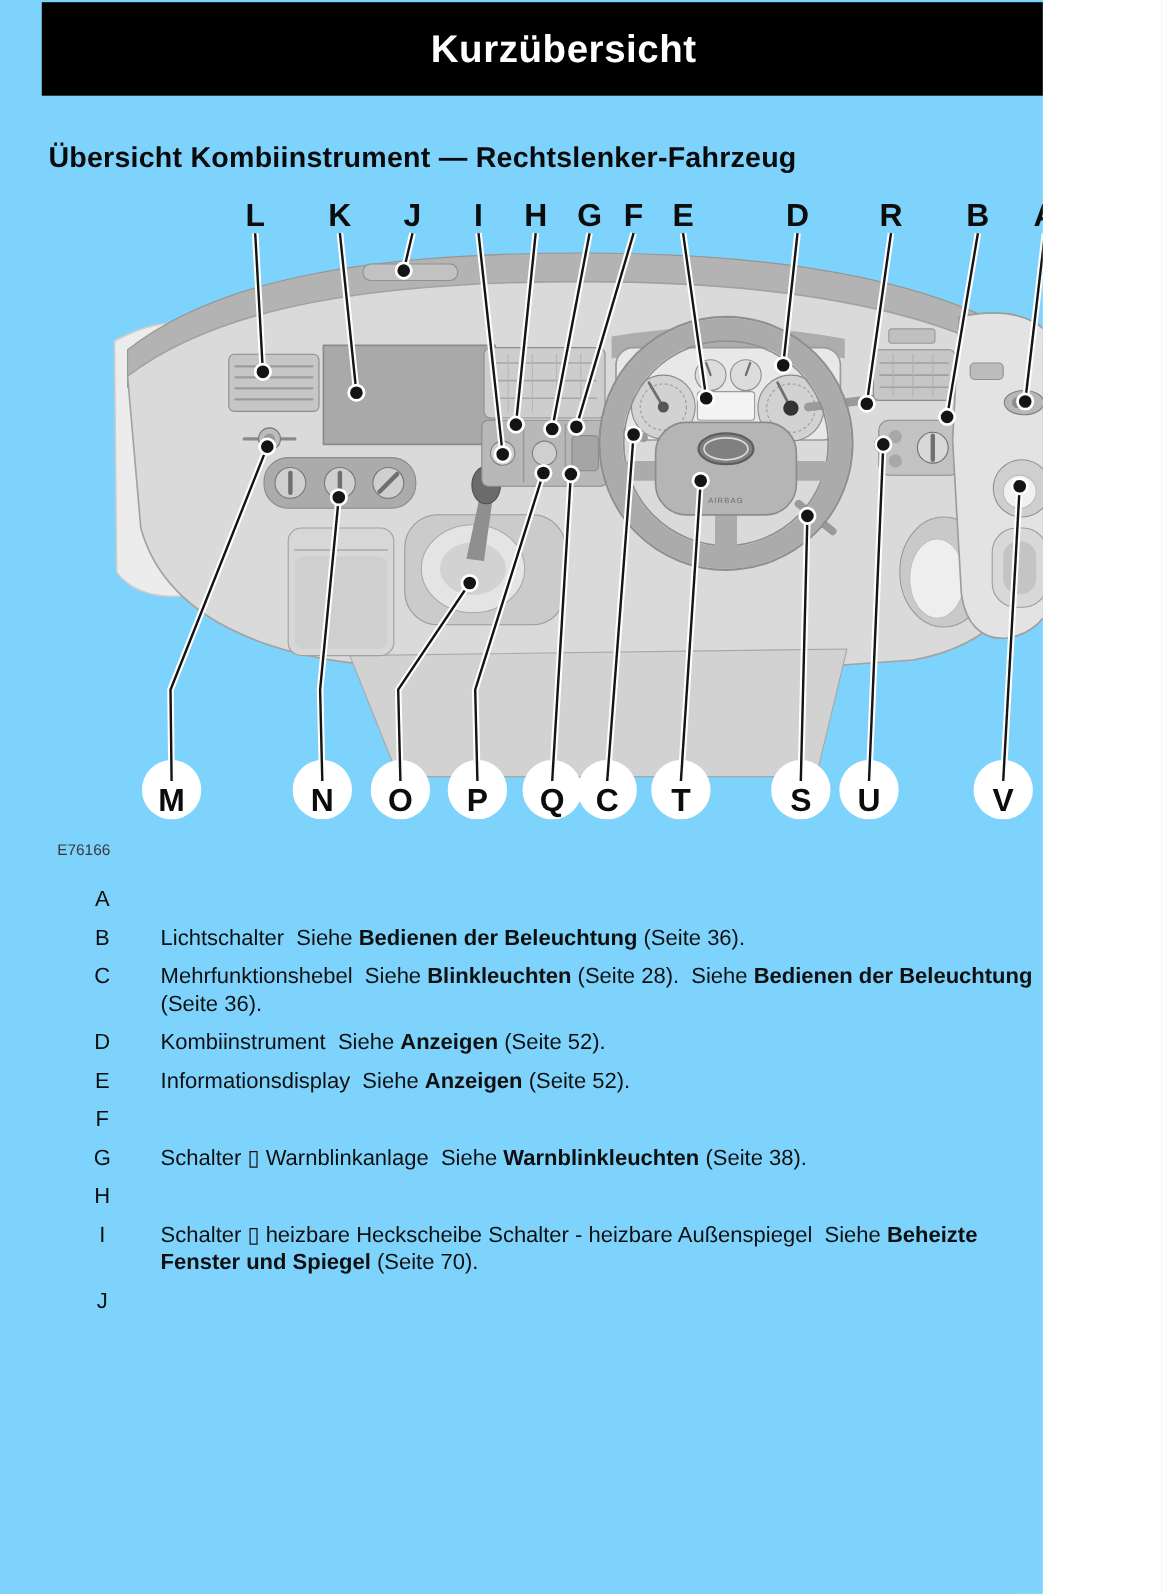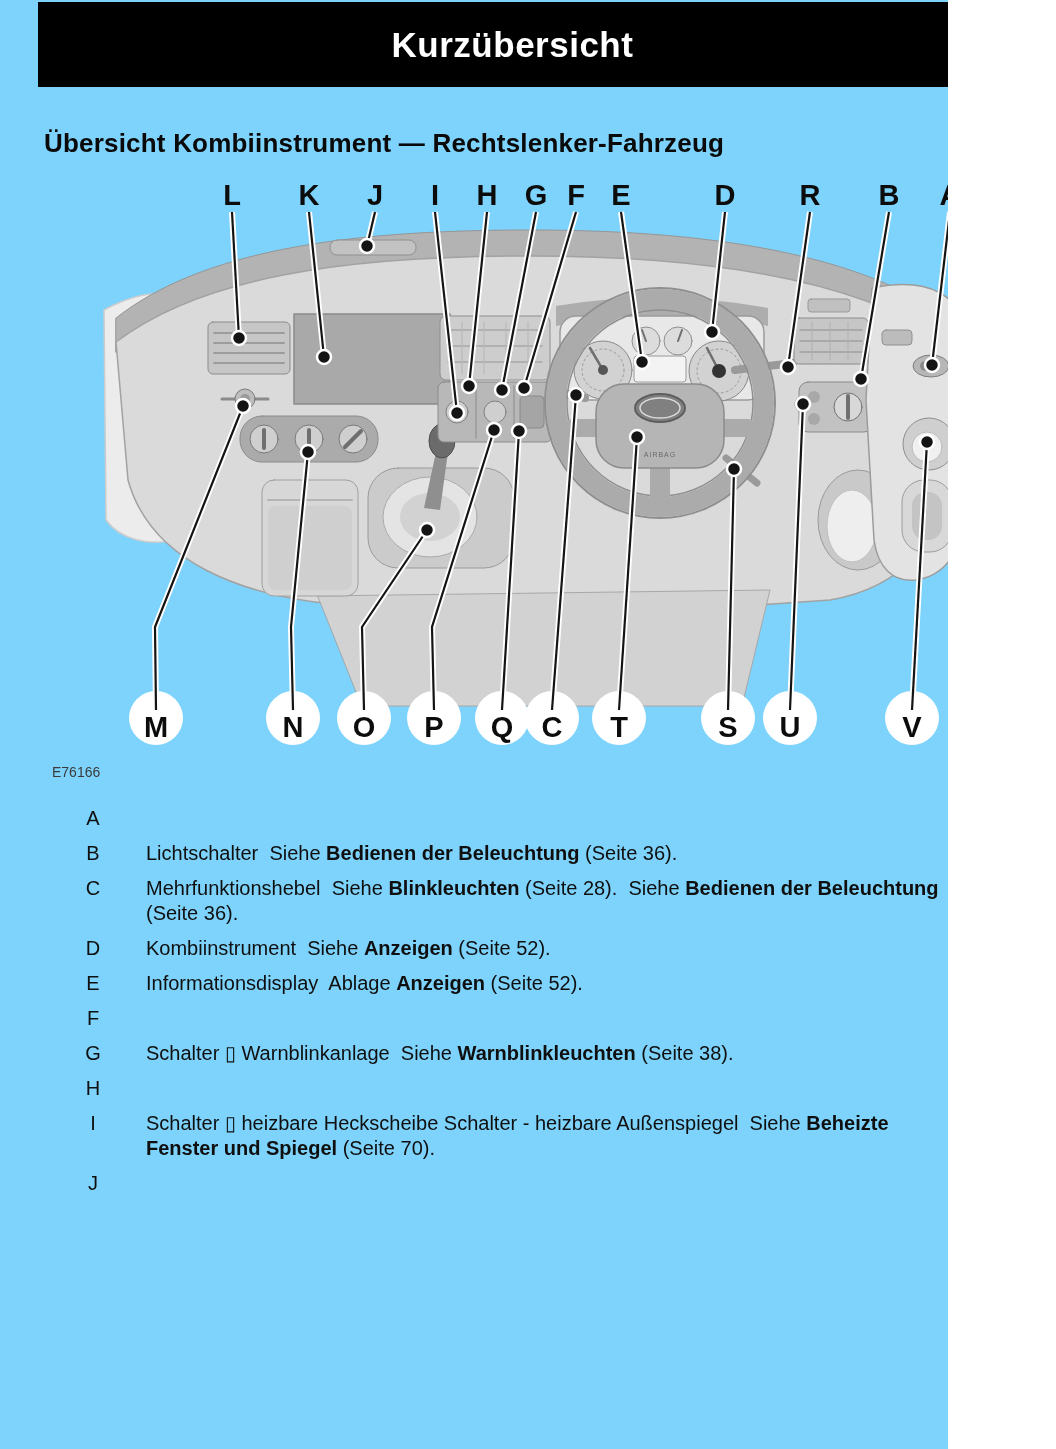--- a/index.html
+++ b/index.html
@@ -307,21 +307,21 @@
       <div class="legend-item">
         <div class="legend-letter">C</div>
         <div class="legend-text"><span>Mehrfunktionshebel  Siehe </span><b>Blinkleuchten</b><span> (Seite 28).  Siehe </span><b>Bedienen der Beleuchtung</b><span> (Seite 36).</span></div>
       </div>
       <div class="legend-item">
         <div class="legend-letter">D</div>
         <div class="legend-text"><span>Kombiinstrument  Siehe </span><b>Anzeigen</b><span> (Seite 52).</span></div>
       </div>
       <div class="legend-item">
         <div class="legend-letter">E</div>
-        <div class="legend-text"><span>Informationsdisplay  Ablage </span><b>Anzeigen</b><span> (Seite 52).</span></div>
+        <div class="legend-text"><span>Informationsdisplay  Siehe </span><b>Anzeigen</b><span> (Seite 52).</span></div>
       </div>
       <div class="legend-item">
         <div class="legend-letter">F</div>
       </div>
       <div class="legend-item">
         <div class="legend-letter">G</div>
         <div class="legend-text"><span>Schalter ▯ Warnblinkanlage  Siehe </span><b>Warnblinkleuchten</b><span> (Seite 38).</span></div>
       </div>
       <div class="legend-item">
         <div class="legend-letter">H</div>

